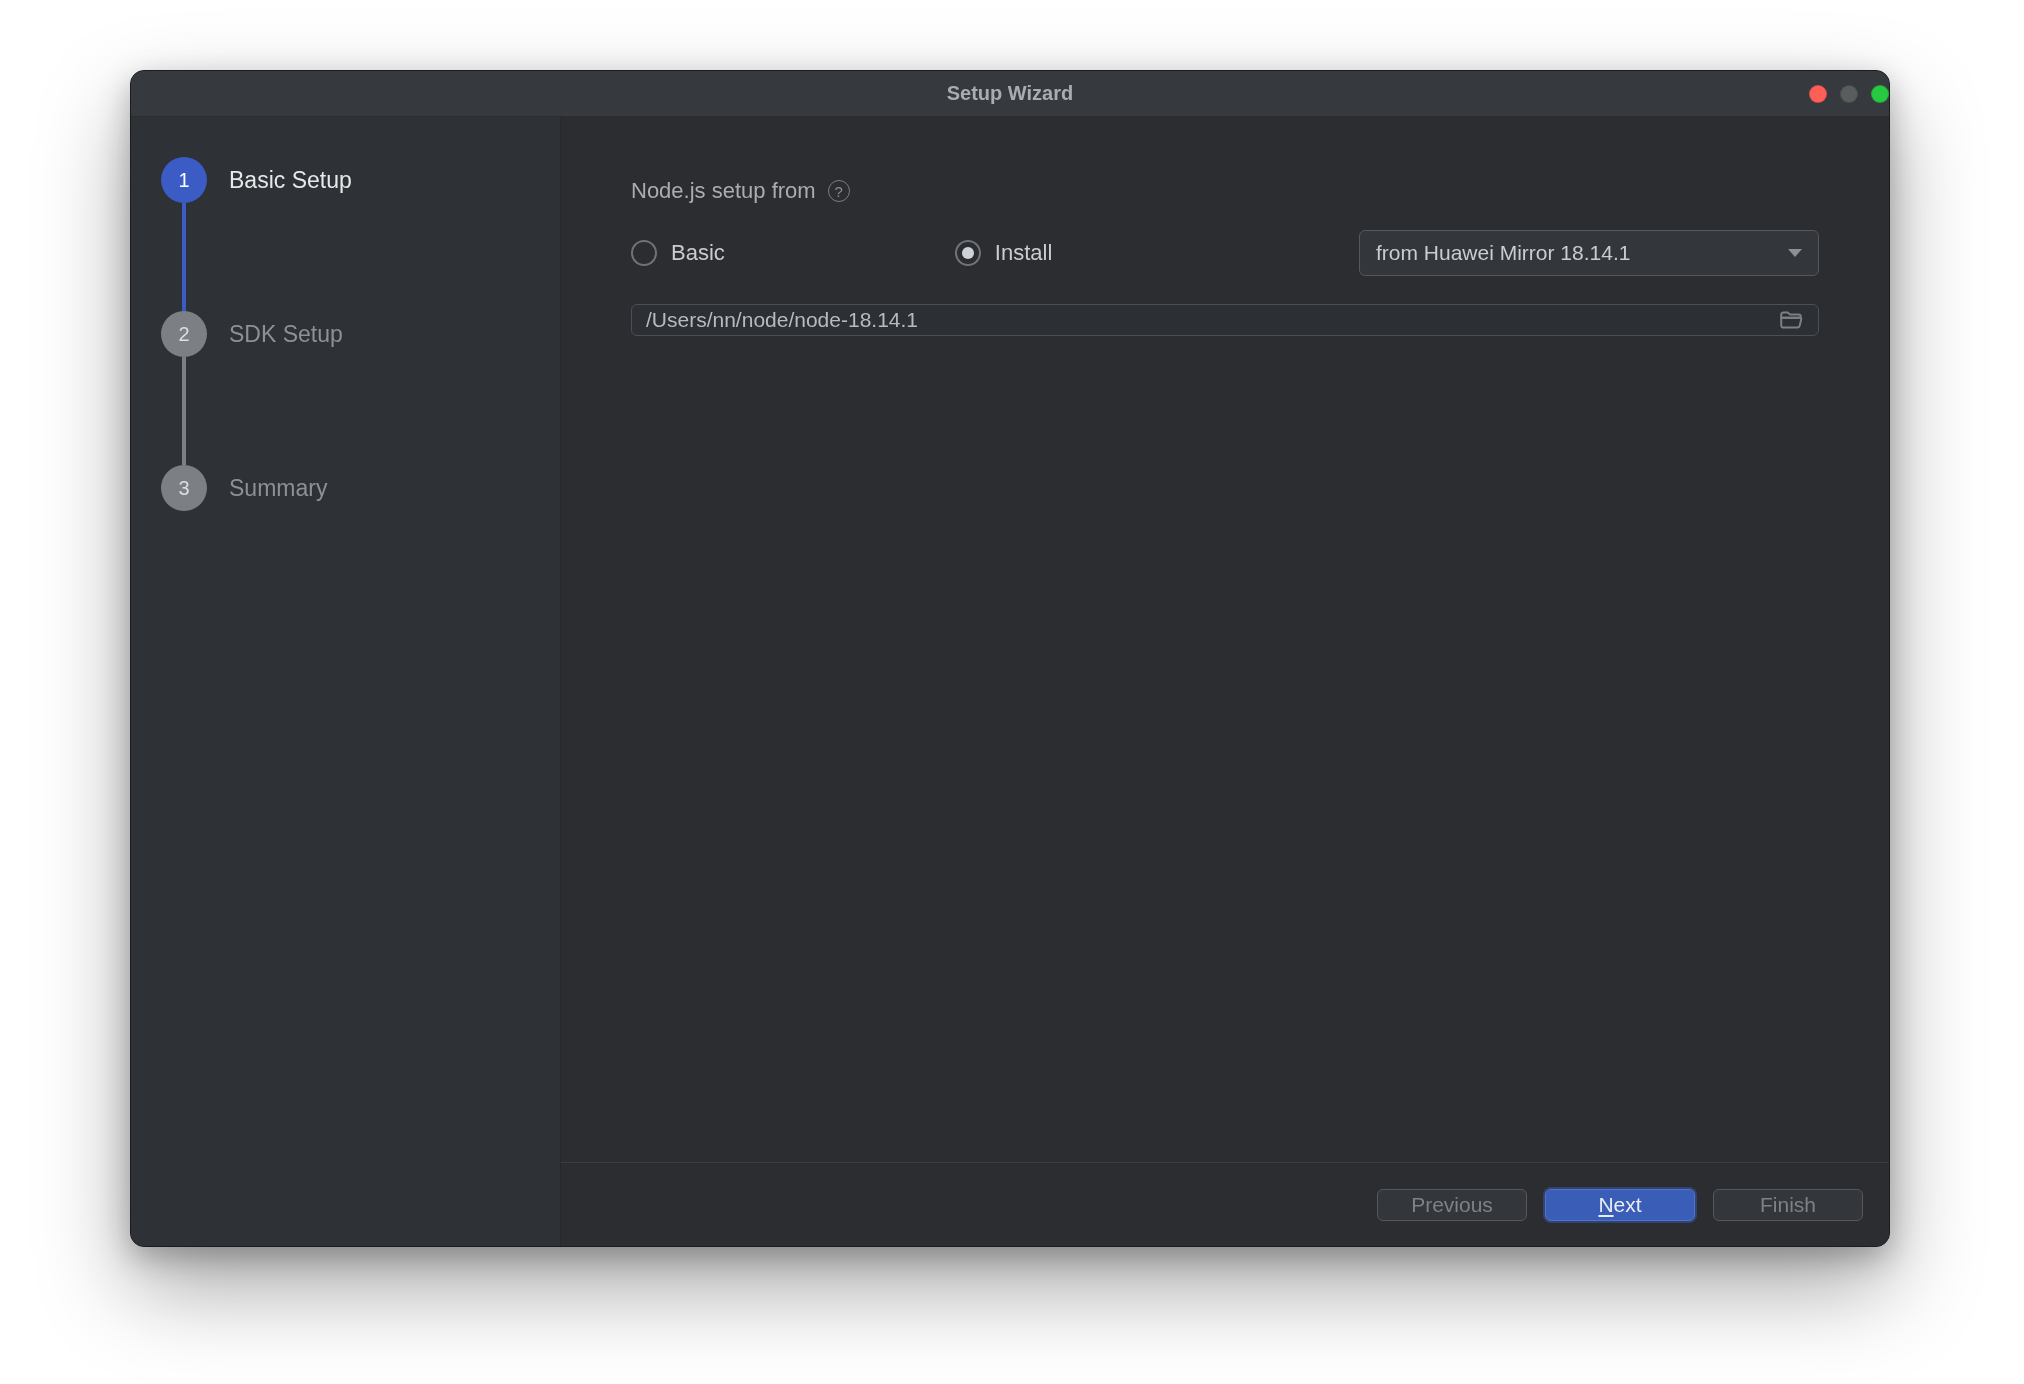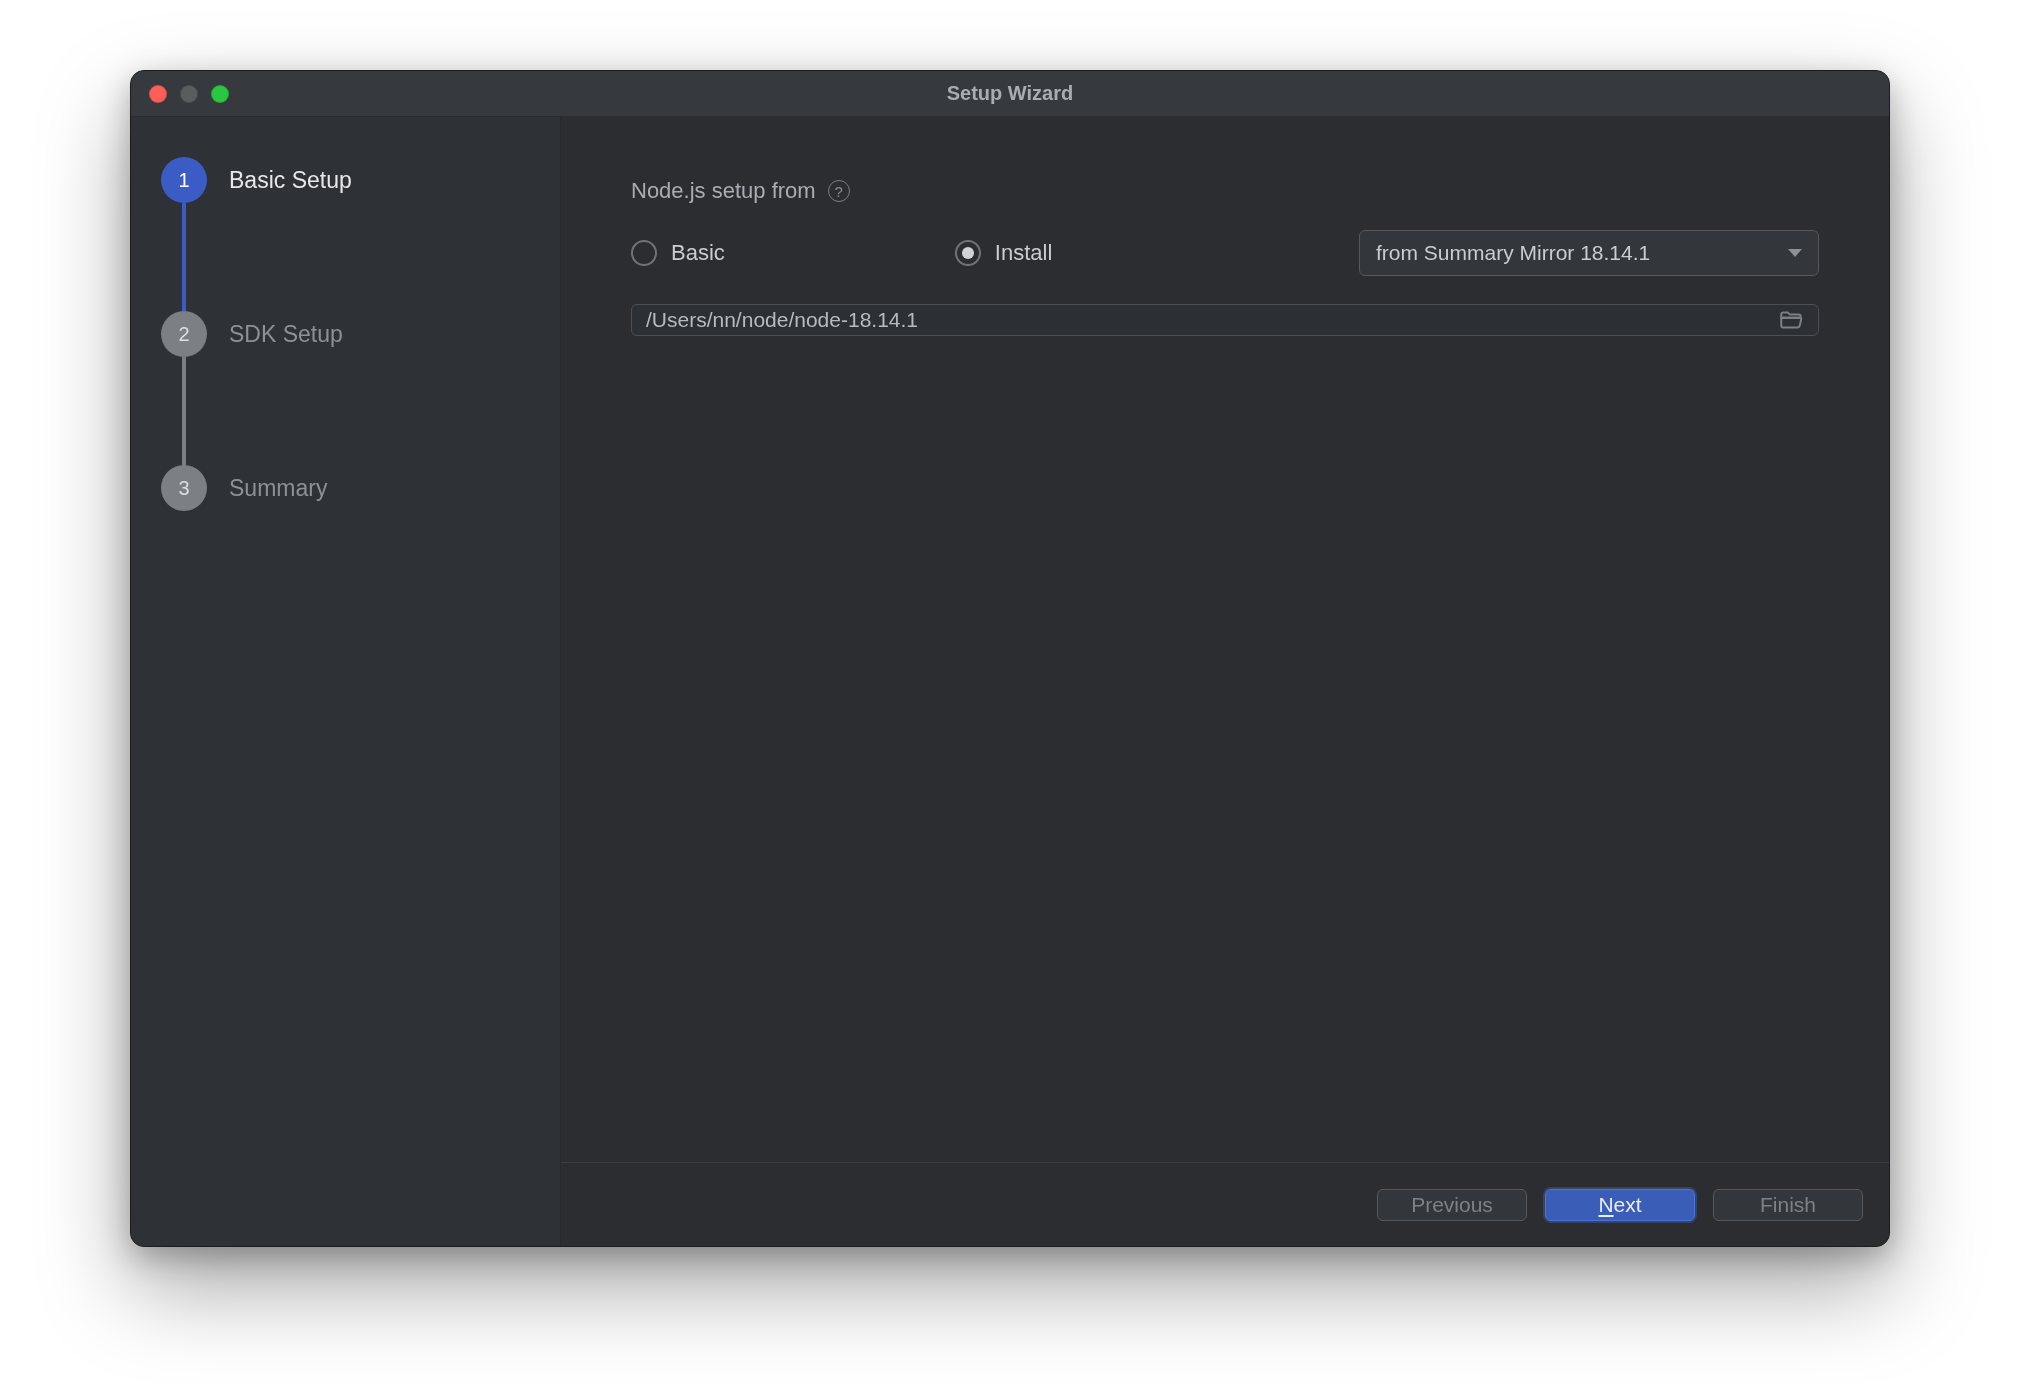--- a/index.html
+++ b/index.html
@@ -19,20 +19,21 @@
     display: flex; flex-direction: column;
     border: 1px solid #1a1c1e;
   }
   .titlebar {
     height: 46px;
     background: #363a3e;
     display: flex; align-items: center;
     position: relative;
     border-bottom: 1px solid #2a2c2f;
     flex: 0 0 auto;
+    justify-content: flex-end;
   }
   .traffic-lights {
     display: flex; gap: 13px;
     margin-left: 18px;
   }
   .tl { width: 18px; height: 18px; border-radius: 50%; }
   .tl-red    { background:#ff5f57; border:1px solid rgba(0,0,0,0.15);}
   .tl-yellow { background:#5a5d5e; border:1px solid rgba(0,0,0,0.15);}
   .tl-green  { background:#28c840; border:1px solid rgba(0,0,0,0.15);}
   .titlebar-title {
@@ -224,21 +225,21 @@
           <div class="radio-group selected">
             <span class="radio-outer">
                 <span class="radio-inner"></span>
               </span>
             <span class="radio-label">Install</span>
           </div>
 
           <div class="spacer"></div>
 
           <div class="select">
-            <span>from Summary Mirror 18.14.1</span>
+            <span>from Huawei Mirror 18.14.1</span>
             <span class="select-caret"></span>
           </div>
         </div>
 
         <div class="path-input-wrap">
           <input class="path-input" type="text" value="/Users/nn/node/node-18.14.1" style="">
           <span class="folder-icon">
             <svg viewBox="0 0 24 24" fill="none" stroke="currentColor" stroke-width="1.8">
               <path d="M3 7a2 2 0 0 1 2-2h4l2 2h8a2 2 0 0 1 2 2v1H3V7z"></path>
               <path d="M3 10h17.5a1 1 0 0 1 .97 1.24l-1.6 6.4A2 2 0 0 1 17.94 19H5a2 2 0 0 1-2-2v-7z"></path>

